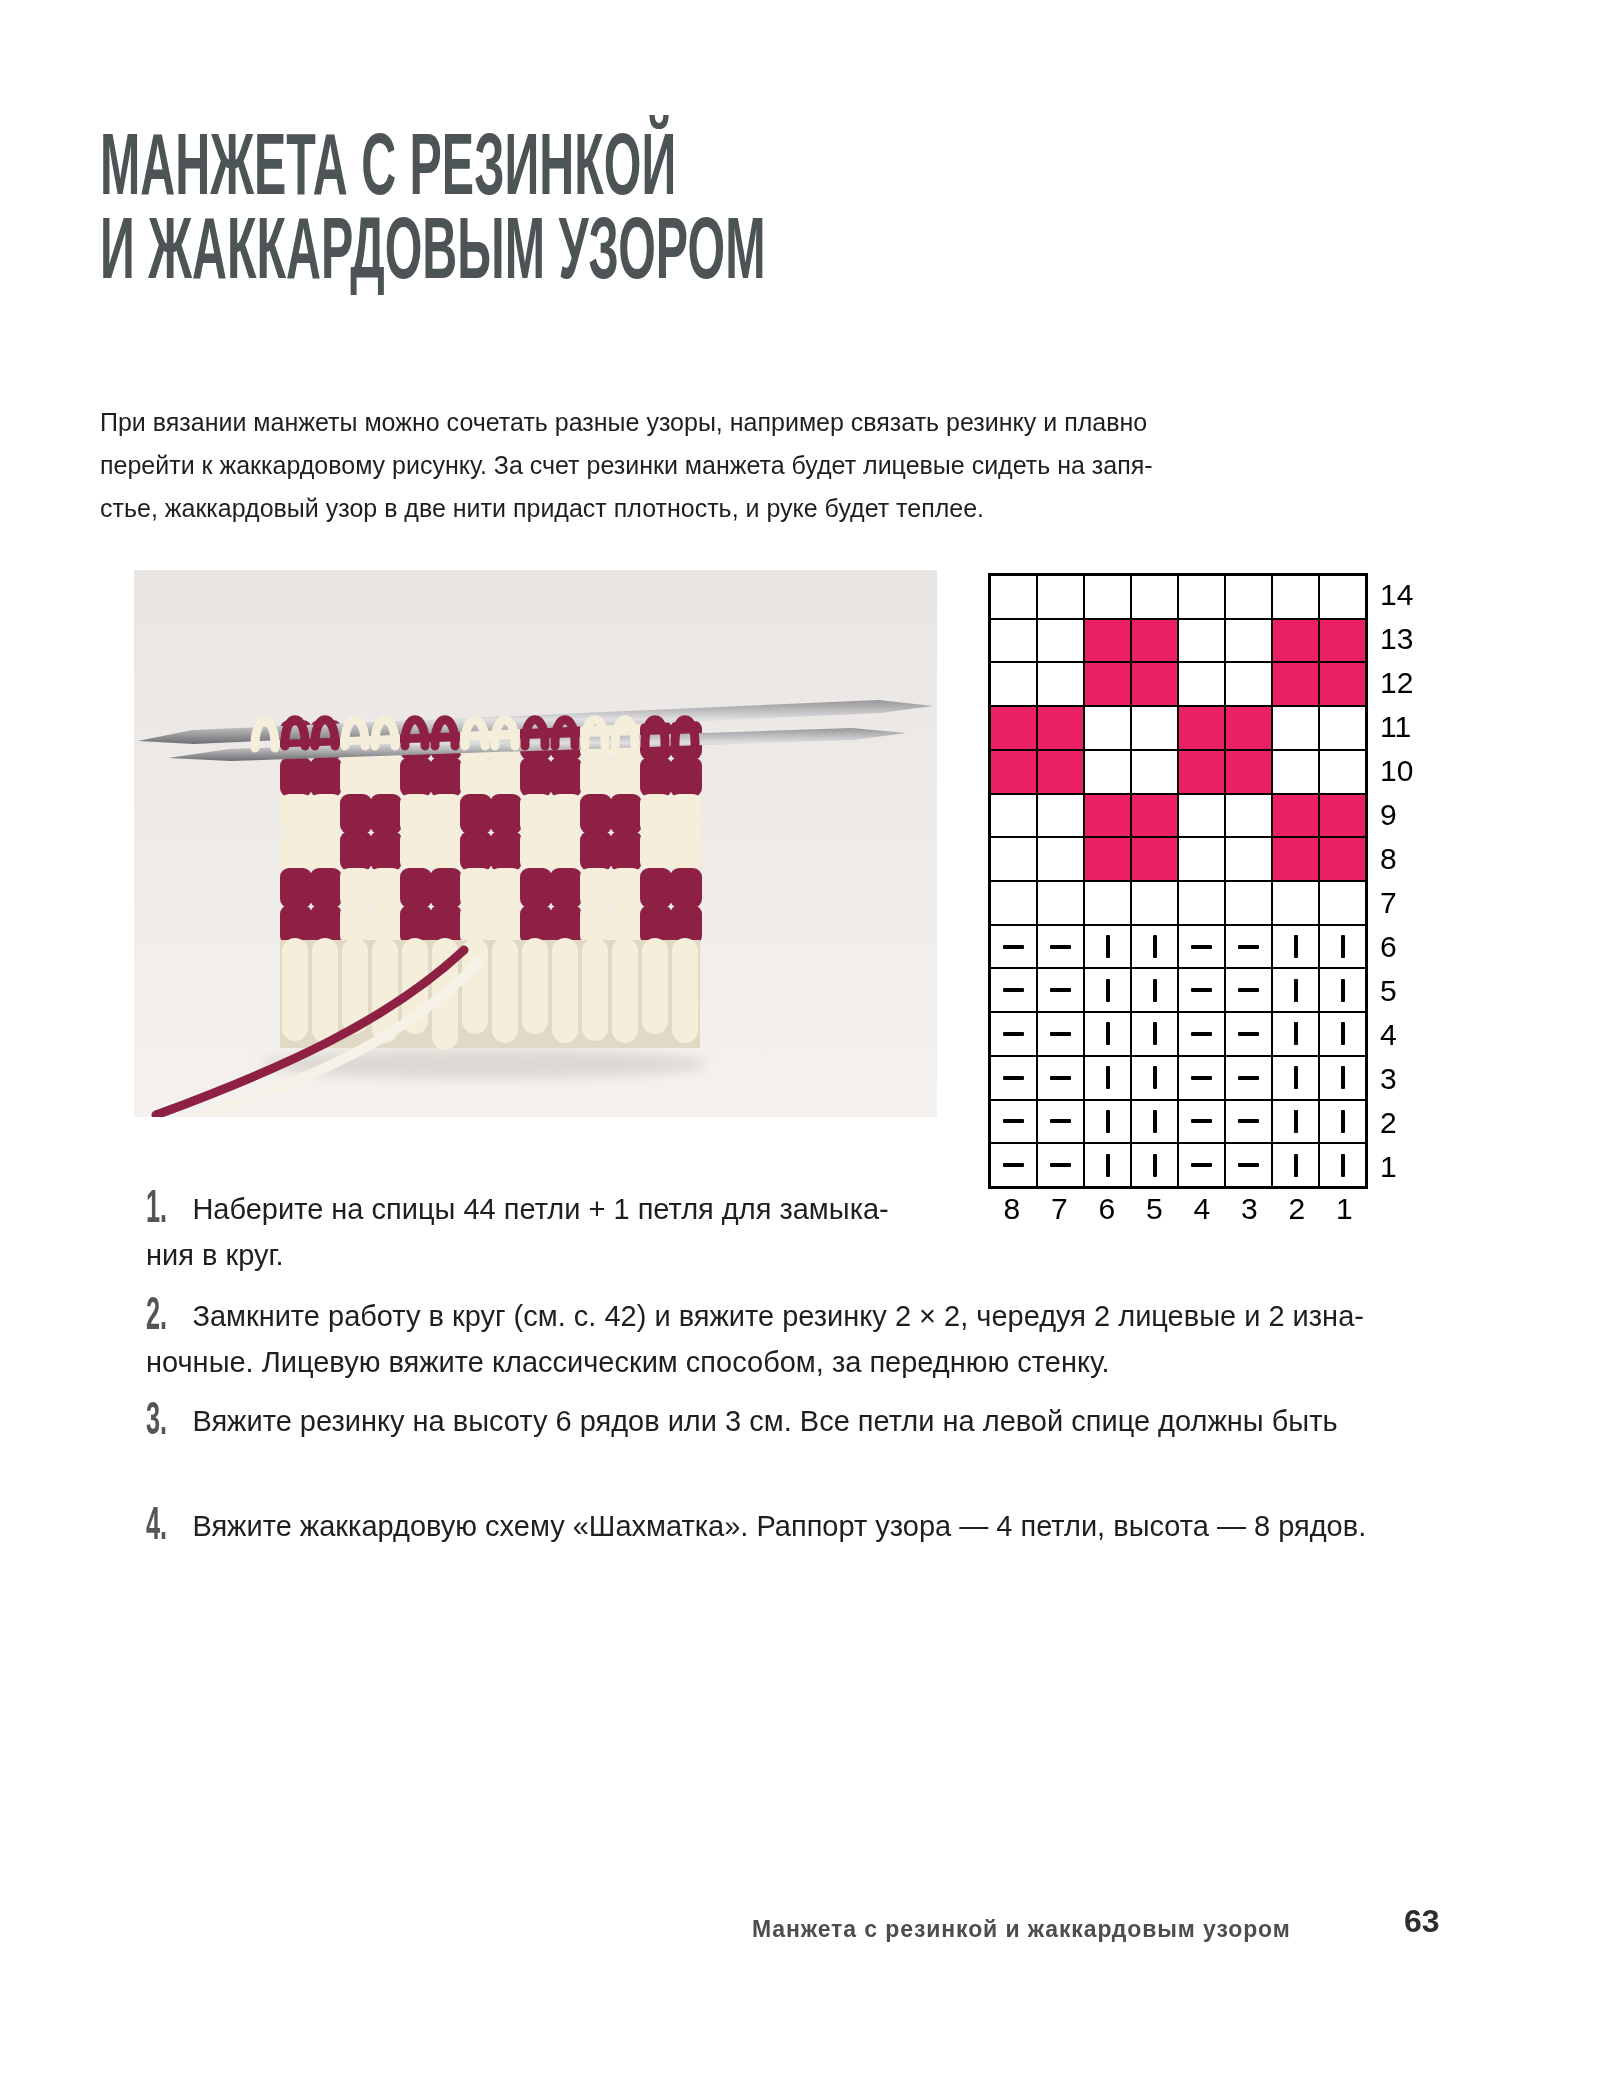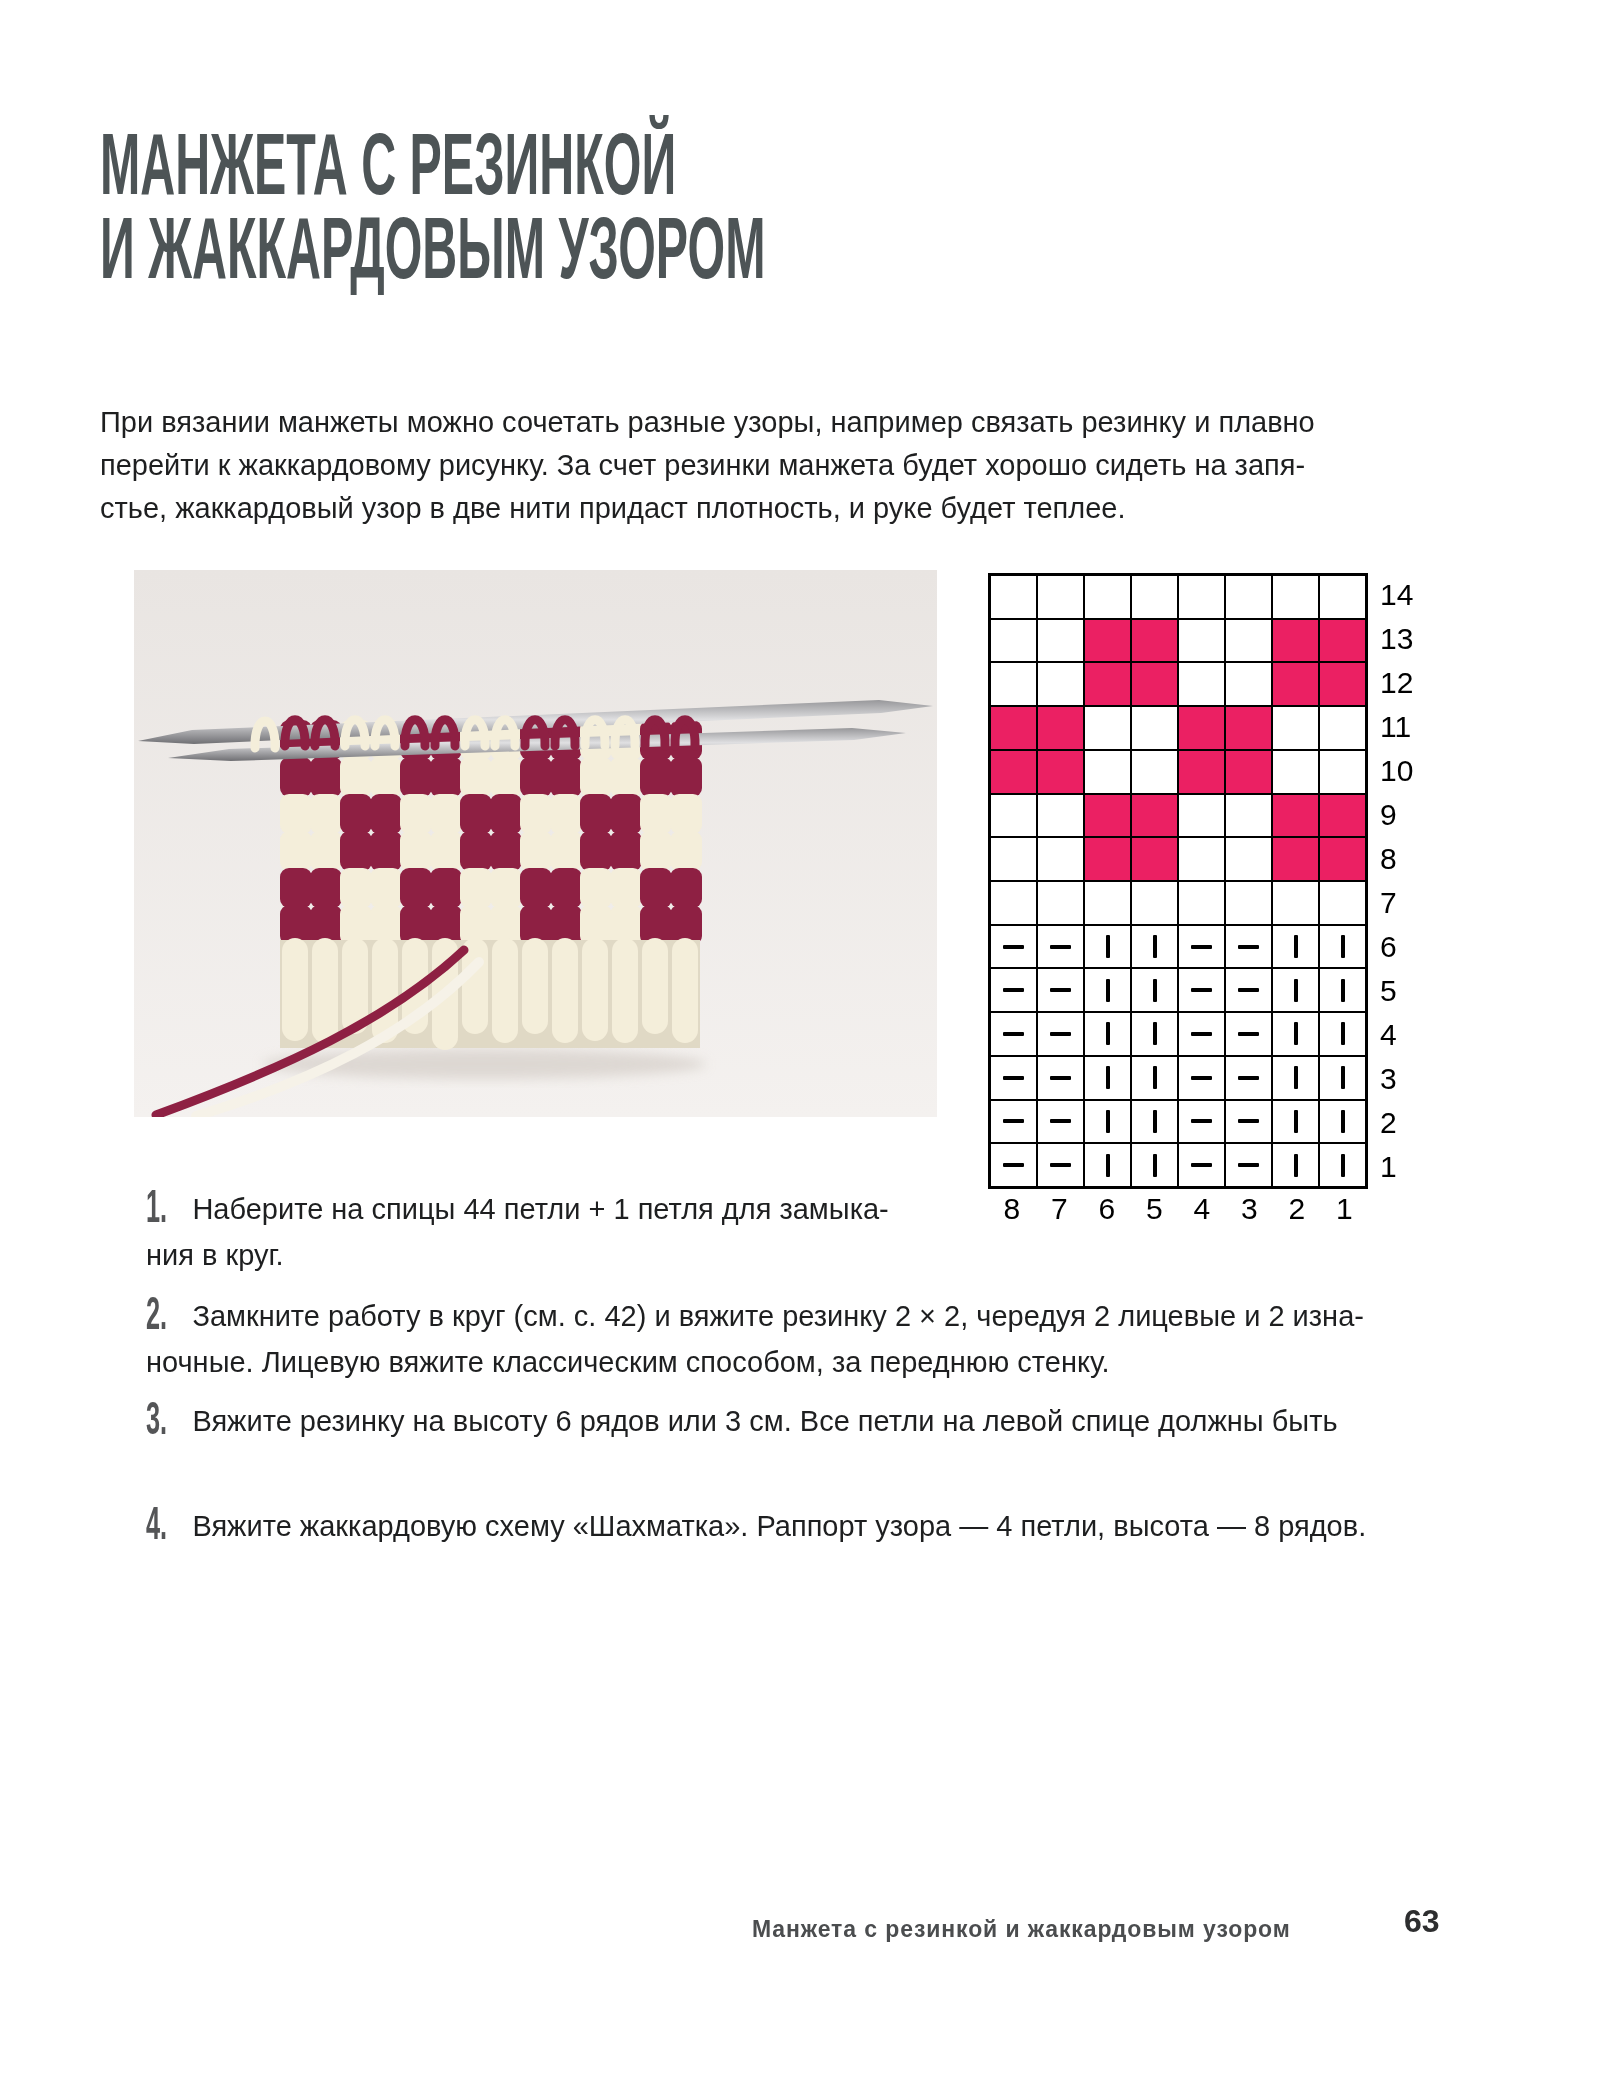--- a/index.html
+++ b/index.html
@@ -10,21 +10,21 @@
   
   .title{
     position:absolute;left:100px;top:122px;
     font-size:88px;font-weight:700;line-height:84px;
     color:#4d5456;white-space:nowrap;
     transform:scaleX(0.55);transform-origin:left top;
     letter-spacing:0;
   }
   
   .intro{position:absolute;left:100px;top:401px;color:#1e1f20;}
-  .intro .pline{font-size:29px;line-height:43px;white-space:nowrap;}
+  .intro .pline{font-size:25px;line-height:43px;white-space:nowrap;}
   
   .photo{position:absolute;left:134px;top:570px;width:803px;height:547px;}
   .photo svg{display:block;}
   
   #chart{
     position:absolute;left:988px;top:573px;width:380px;height:616px;
     display:grid;grid-template-columns:repeat(8,1fr);grid-template-rows:repeat(14,1fr);
     border:2px solid #000;background:#fff;box-sizing:border-box;
   }
   .cell{border:1.5px solid #000;display:flex;align-items:center;justify-content:center;box-sizing:border-box;}
@@ -54,21 +54,21 @@
 
 <div class="page">
 
   <h1 class="title" style="margin:0;">
     <span style="display:block;">МАНЖЕТА С РЕЗИНКОЙ</span>
     <span style="display:block;">И ЖАККАРДОВЫМ УЗОРОМ</span>
   </h1>
 
   <div class="intro">
     <div class="pline">При вязании манжеты можно сочетать разные узоры, например связать резинку и плавно</div>
-    <div class="pline">перейти к жаккардовому рисунку. За счет резинки манжета будет хорошо сидеть на запя-</div>
+    <div class="pline">перейти к жаккардовому рисунку. За счет резинки манжета будет лицевые сидеть на запя-</div>
     <div class="pline">стье, жаккардовый узор в две нити придаст плотность, и руке будет теплее.</div>
   </div>
 
   <div class="photo">
     <svg id="photo-svg" width="803" height="547" viewBox="0 0 803 547" xmlns="http://www.w3.org/2000/svg">
       <defs>
         <linearGradient id="bgGrad" x1="0" y1="0" x2="0" y2="1">
           <stop offset="0" stop-color="#e9e5e2"></stop>
           <stop offset="1" stop-color="#f4f1ef"></stop>
         </linearGradient>

